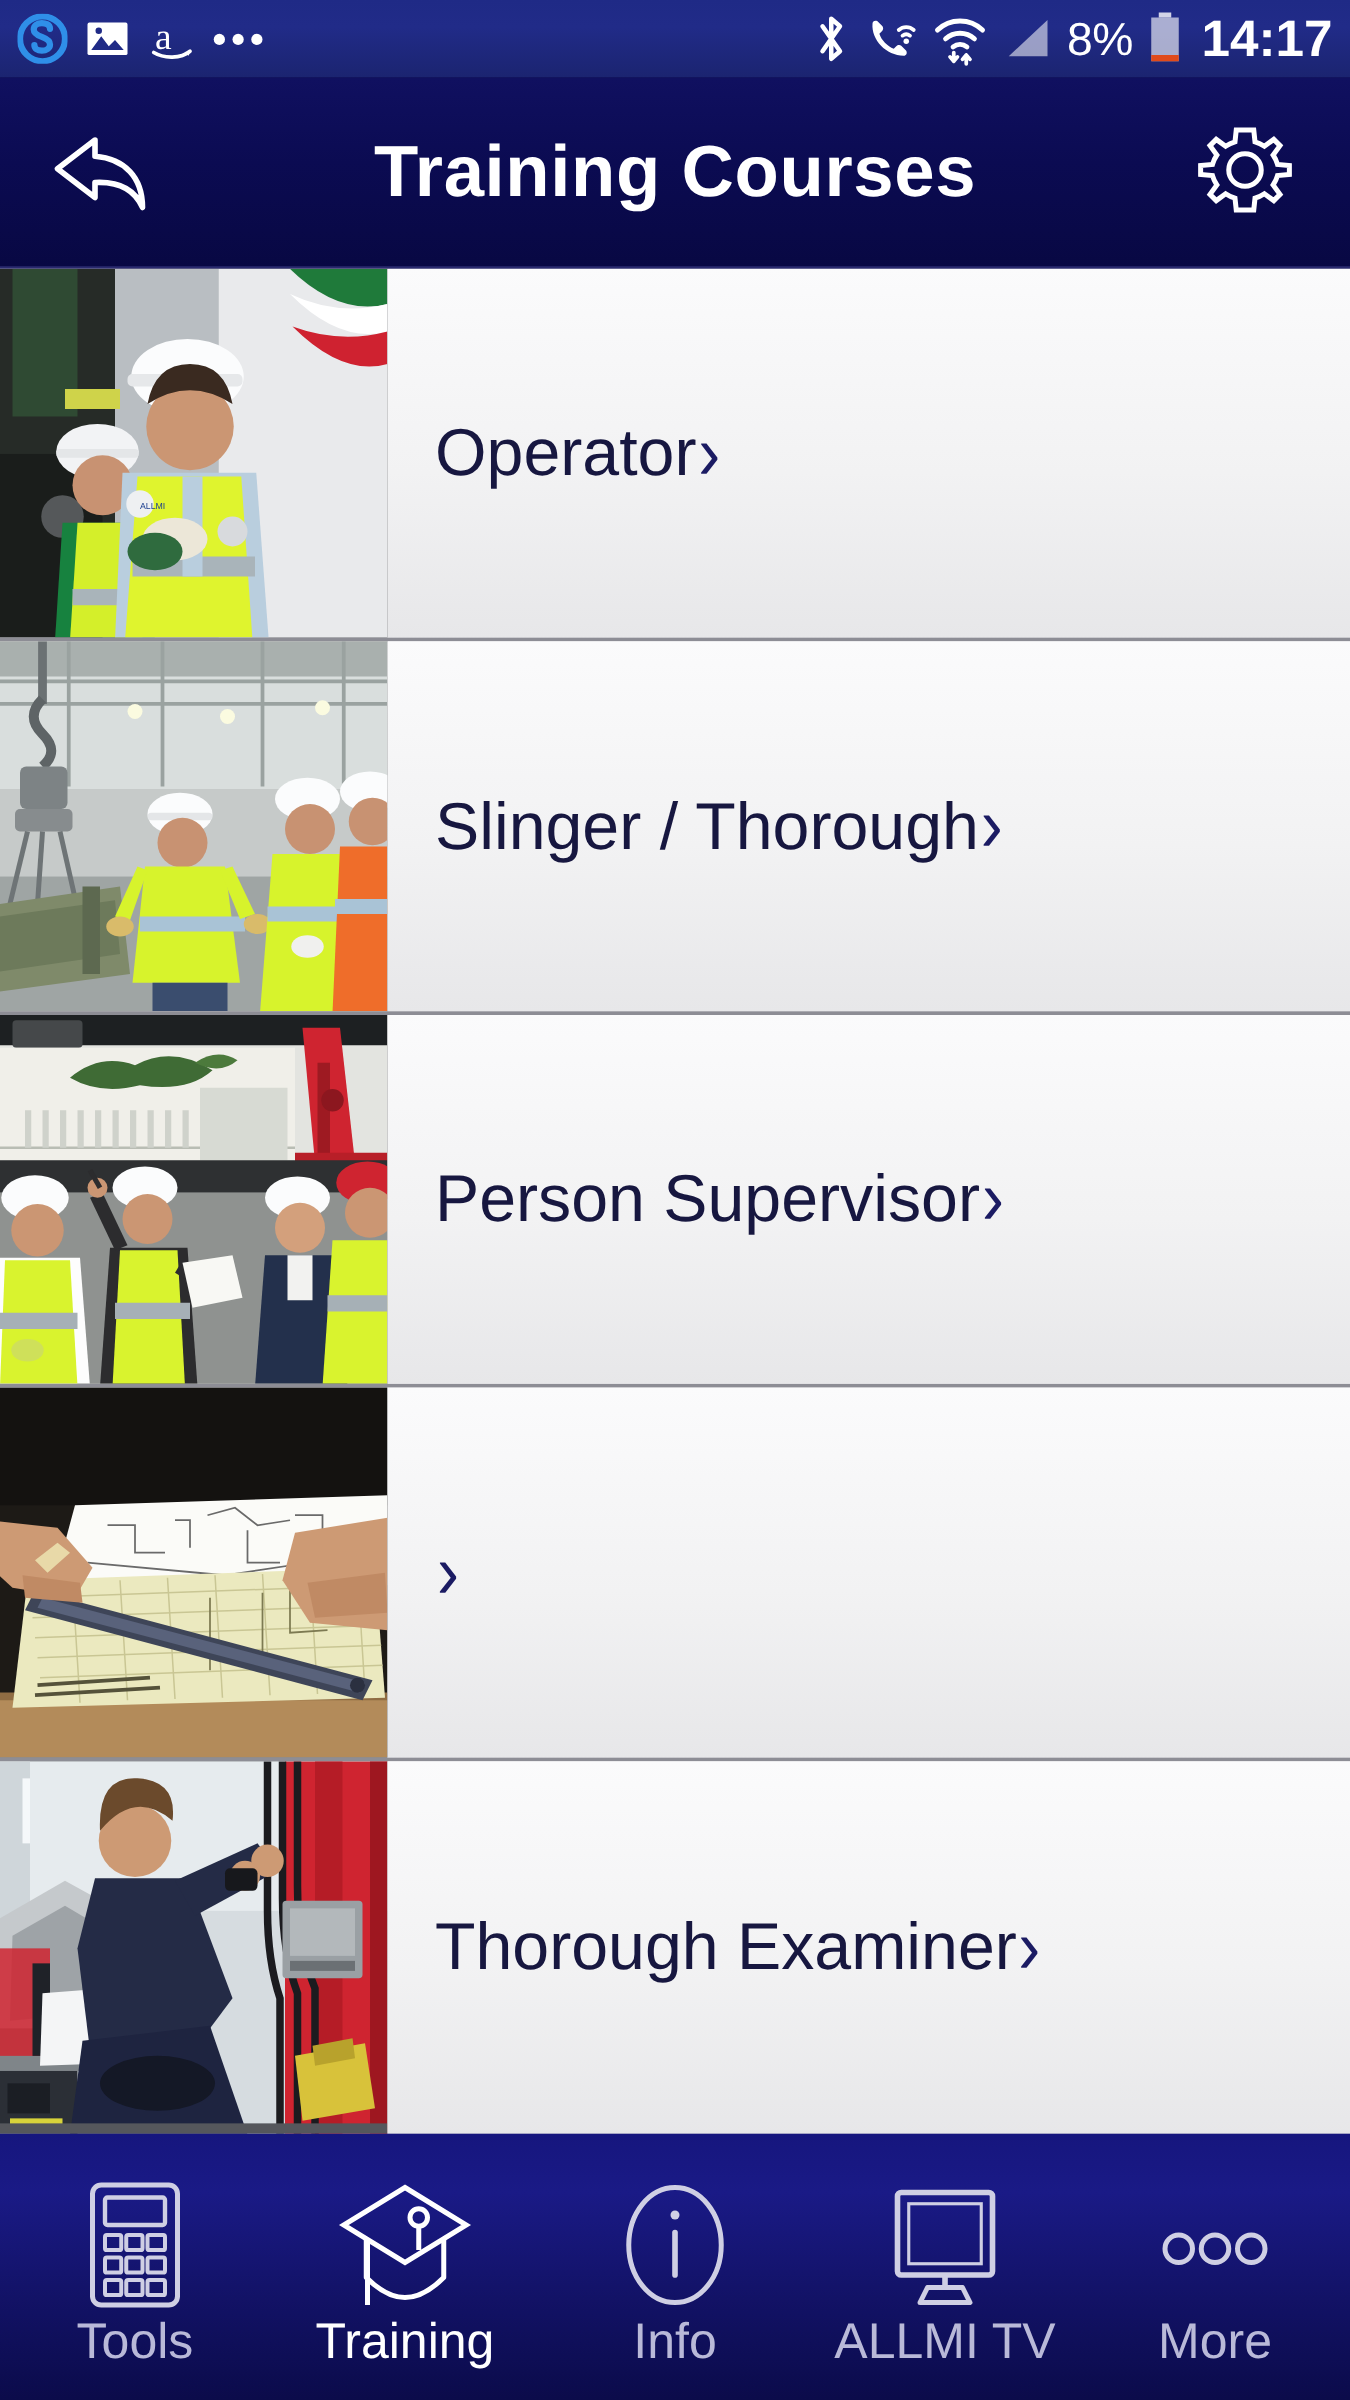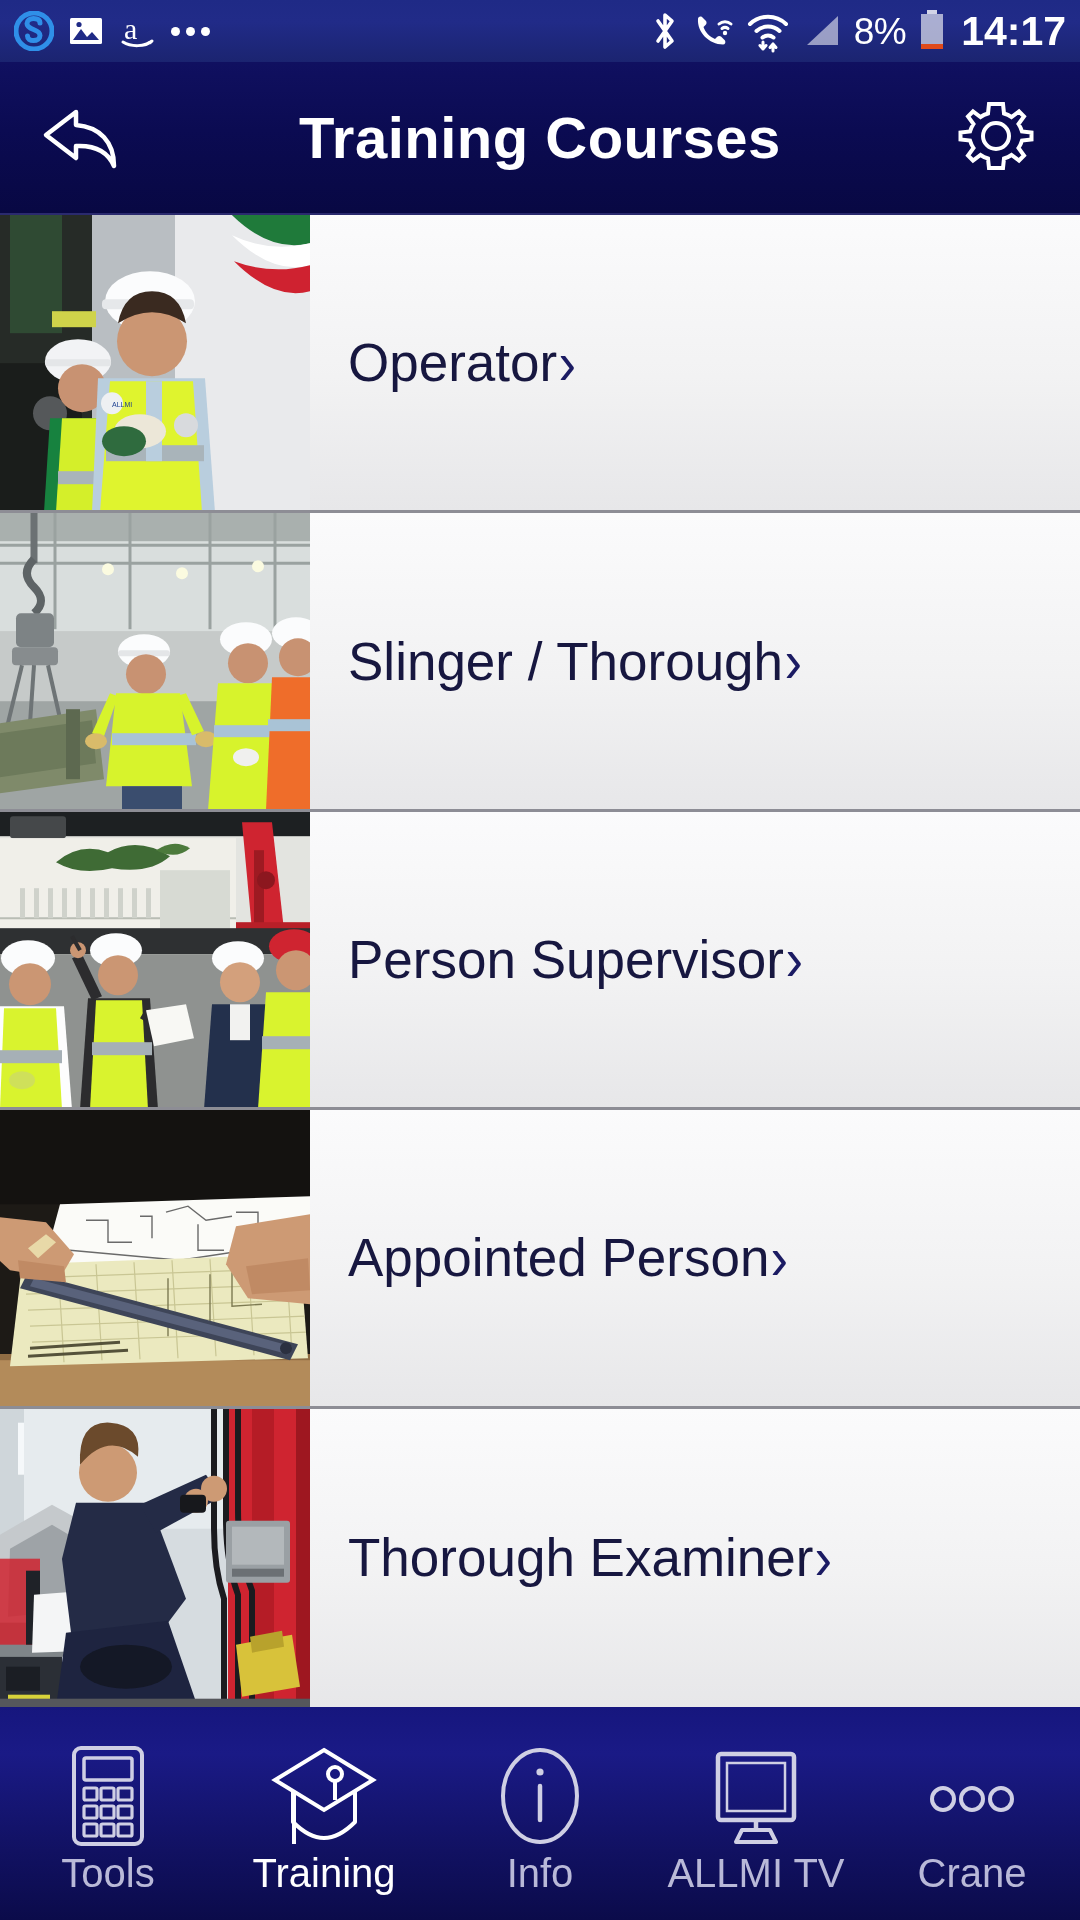--- a/index.html
+++ b/index.html
@@ -436,21 +436,20 @@
 
           <path d="M-10 108 L46 114 L74 146 L60 170 L10 162 L-14 140 Z" fill="#cd9a74"></path>
           <path d="M18 152 L64 158 L66 174 L20 170 Z" fill="#c08a64"></path>
           <path d="M28 140 L46 126 L56 134 L38 150 Z" fill="#e8d9a8"></path>
 
           <path d="M236 118 L310 106 L310 196 L248 190 L226 156 Z" fill="#cd9a74"></path>
           <path d="M246 158 L308 150 L310 182 L252 186 Z" fill="#c08a64"></path>
         </svg>
       </div>
       <div class="rowbody">
-        <span class="row-label">Appointed Person</span>
         <span class="chevron">›</span>
       </div>
     </div>
 
     <div class="row">
       <div class="thumb">
         <svg viewBox="0 0 310 299" preserveAspectRatio="xMidYMid slice">
           <rect width="310" height="299" fill="#d6dce0"></rect>
           <rect x="0" y="0" width="310" height="120" fill="#e6ebee"></rect>
           <rect x="0" y="0" width="24" height="299" fill="#cfd6da"></rect>
@@ -565,17 +564,17 @@
     </div>
 
     <div class="tab">
       <div class="ic">
         <svg width="110" height="104" viewBox="0 0 110 104">
           <circle cx="26" cy="55" r="11" fill="none" stroke="#cfcfe4" stroke-width="4"></circle>
           <circle cx="55" cy="55" r="11" fill="none" stroke="#cfcfe4" stroke-width="4"></circle>
           <circle cx="84" cy="55" r="11" fill="none" stroke="#cfcfe4" stroke-width="4"></circle>
         </svg>
       </div>
-      <div class="lbl">Crane</div>
+      <div class="lbl">More</div>
     </div>
   </div>
 
 </div>
 
 </body></html>

